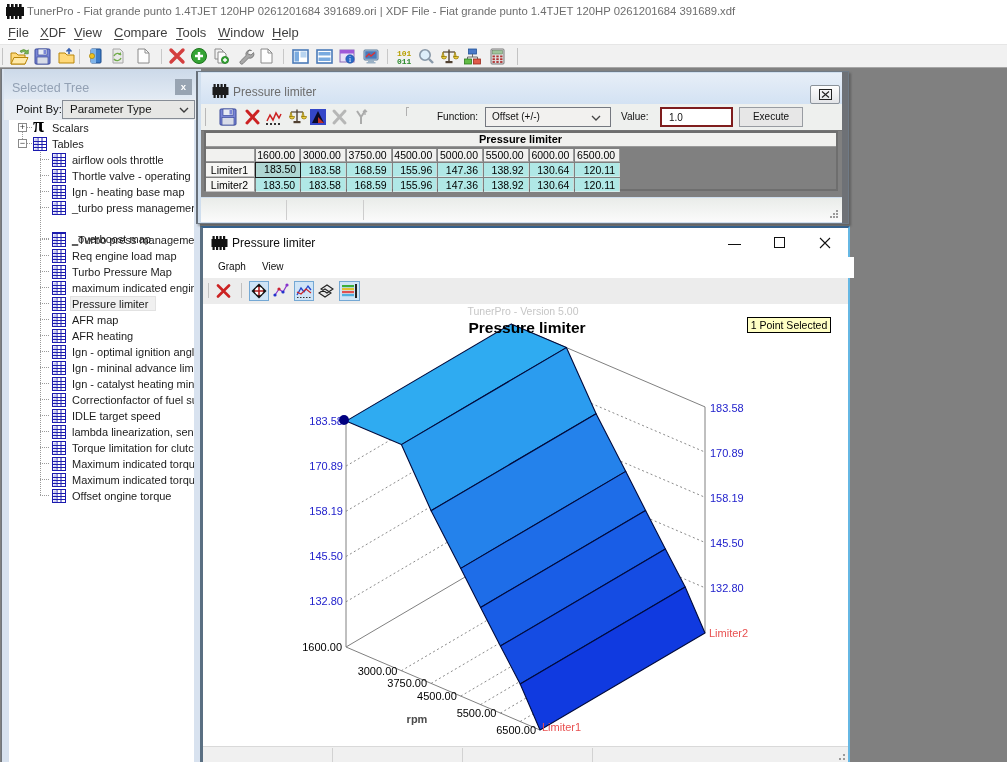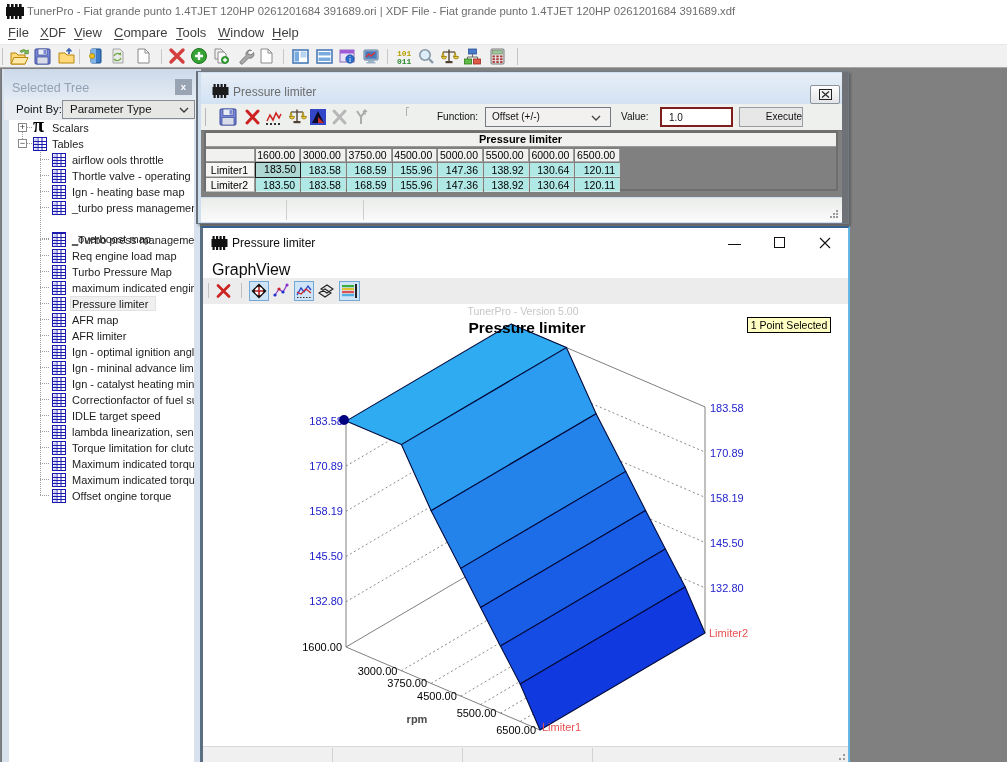--- a/index.html
+++ b/index.html
@@ -31,21 +31,21 @@
 #w1title{left:3px;top:1px;width:641px;height:31px;background:linear-gradient(#e7eef7,#d3e2f3);color:#6d6d6d;font-size:12px}
 #w1tools{left:3px;top:32px;width:641px;height:27px;background:#eef0ee;border-bottom:1px solid #747474;font-size:10px;color:#111}
 #w1body{left:3px;top:59px;width:641px;height:66px;background:#808080}
 #w1status{left:3px;top:126px;width:641px;height:24px;background:linear-gradient(#e9ece9,#fbfbfb)}
 .w1ssep{position:absolute;top:2px;width:1px;height:20px;background:#cdcdcd}
 
 #tbl{position:absolute;left:2px;top:0px;width:637px;font-size:10.5px;color:#000}
 
 #win2{left:200px;top:226px;width:650px;height:536px;background:#fff;border-top:2px solid #34618d;border-left:3px solid #5a6f82;border-right:2px solid #66b7e3}
 #w2title{left:0;top:0;width:645px;height:29px;background:#fff;color:#0d0d0d;font-size:12px}
-#w2menu{left:0;top:29px;width:645px;height:21px;background:#fff;color:#0d0d0d;font-size:16px}
+#w2menu{left:6px;top:29px;width:645px;height:21px;background:#fff;color:#0d0d0d;font-size:10px}
 #w2tools{left:0;top:50px;width:645px;height:26px;background:#ececec}
 #w2status{left:0;top:518px;width:645px;height:16px;background:#f0f0f0;border-top:1px solid #d9d9d9}
 .w2ssep{position:absolute;top:1px;width:1px;height:15px;background:#d2d2d2}
 svg{display:block}
 </style></head>
 <body>
 <div id="stage">
 
 <div id="apptitle" class="abs">
  <svg class="abs" style="left:5px;top:4px" width="20" height="15" viewBox="0 0 20 15">
@@ -474,21 +474,21 @@
               <line x1="9" y1="1" x2="9" y2="13"></line>
               <line x1="1" y1="4.5" x2="13" y2="4.5"></line>
               <line x1="1" y1="7.5" x2="13" y2="7.5"></line>
               <line x1="1" y1="10.5" x2="13" y2="10.5"></line>
             </g>
             <rect x="1.5" y="1.5" width="3" height="2.5" fill="#c8c8f2"></rect>
             <rect x="1.5" y="5.5" width="3" height="1.5" fill="#c8c8f2"></rect>
             <rect x="1.5" y="8.5" width="3" height="1.5" fill="#c8c8f2"></rect>
             <rect x="1.5" y="11.5" width="3" height="1.5" fill="#c8c8f2"></rect>
           </svg>
-          <div class="abs" style="left:63px;top:0">AFR limiter</div>
+          <div class="abs" style="left:63px;top:0">AFR heating</div>
         </div>
 <div class="trow" style="top:224px;width:185px">
           <div class="abs" style="left:31px;top:7px;width:10px;height:1px;background-image:repeating-linear-gradient(90deg,#9a9a9a 0 1px,transparent 1px 2px)"></div>
           <svg class="abs" style="left:43px;top:1px" width="14" height="14" viewBox="0 0 14 14">
             <rect x="0.5" y="0.5" width="13" height="13" fill="#fff" stroke="#1a1aae" stroke-width="1"></rect>
             <g stroke="#1a1aae" stroke-width="1">
               <line x1="5" y1="1" x2="5" y2="13"></line>
               <line x1="9" y1="1" x2="9" y2="13"></line>
               <line x1="1" y1="4.5" x2="13" y2="4.5"></line>
               <line x1="1" y1="7.5" x2="13" y2="7.5"></line>
@@ -736,21 +736,21 @@
  <div class="abs" style="left:284px;top:3px;width:126px;height:20px;background:#f2f1ef;border:1px solid #747880">
    <span class="abs" style="left:6px;top:3px">Offset (+/-)</span>
    <svg class="abs" style="left:105px;top:7px" width="10" height="6" viewBox="0 0 10 6">
             <path d="M1 1 L5 5 L9 1" fill="none" stroke="#444" stroke-width="1.3"></path>
           </svg>
  </div>
  <span class="abs" style="left:420px;top:7px">Value:</span>
  <div class="abs" style="left:459px;top:3px;width:73px;height:20px;background:#fff;border:2px solid #7f1d1d">
           <span class="abs" style="left:7px;top:3px">1.0</span>
         </div>
- <div class="abs" style="left:538px;top:3px;width:64px;height:20px;background:#e7e7e7;border:1px solid #989ca2;text-align:right;line-height:18px">Execute</div>
+ <div class="abs" style="left:538px;top:3px;width:64px;height:20px;background:#e7e7e7;border:1px solid #989ca2;text-align:center;line-height:18px">Execute</div>
 </div>
  <div id="w1body" class="abs">
         <div id="tbl">
           <div class="abs" style="left:0.5px;top:0px;width:634px;height:60px;border:2px solid #6e6e6e;background:#808080"></div>
           <div class="abs" style="left:2.5px;top:2px;width:630px;height:13.5px;background:#f1f1ef;border-bottom:1px solid #9a9a9a;text-align:center;font-weight:bold;font-size:11px;line-height:13px">Pressure limiter</div>
           <div class="abs" style="left:2.5px;top:17.5px;width:49px;height:13px;background:#f1f1ef;border-right:1px solid #9a9a9a;border-bottom:1px solid #9a9a9a"></div>
           <div class="abs" style="left:52.5px;top:17.5px;width:44.7px;height:13px;background:#f1f1ef;border-right:1px solid #9a9a9a;border-bottom:1px solid #b0b0b0;text-align:right;padding-right:4px;line-height:13px">1600.00</div>
           <div class="abs" style="left:98.2px;top:17.5px;width:44.7px;height:13px;background:#f1f1ef;border-right:1px solid #9a9a9a;border-bottom:1px solid #b0b0b0;text-align:right;padding-right:4px;line-height:13px">3000.00</div>
           <div class="abs" style="left:143.9px;top:17.5px;width:44.7px;height:13px;background:#f1f1ef;border-right:1px solid #9a9a9a;border-bottom:1px solid #b0b0b0;text-align:right;padding-right:4px;line-height:13px">3750.00</div>
           <div class="abs" style="left:189.6px;top:17.5px;width:44.7px;height:13px;background:#f1f1ef;border-right:1px solid #9a9a9a;border-bottom:1px solid #b0b0b0;text-align:right;padding-right:4px;line-height:13px">4500.00</div>

